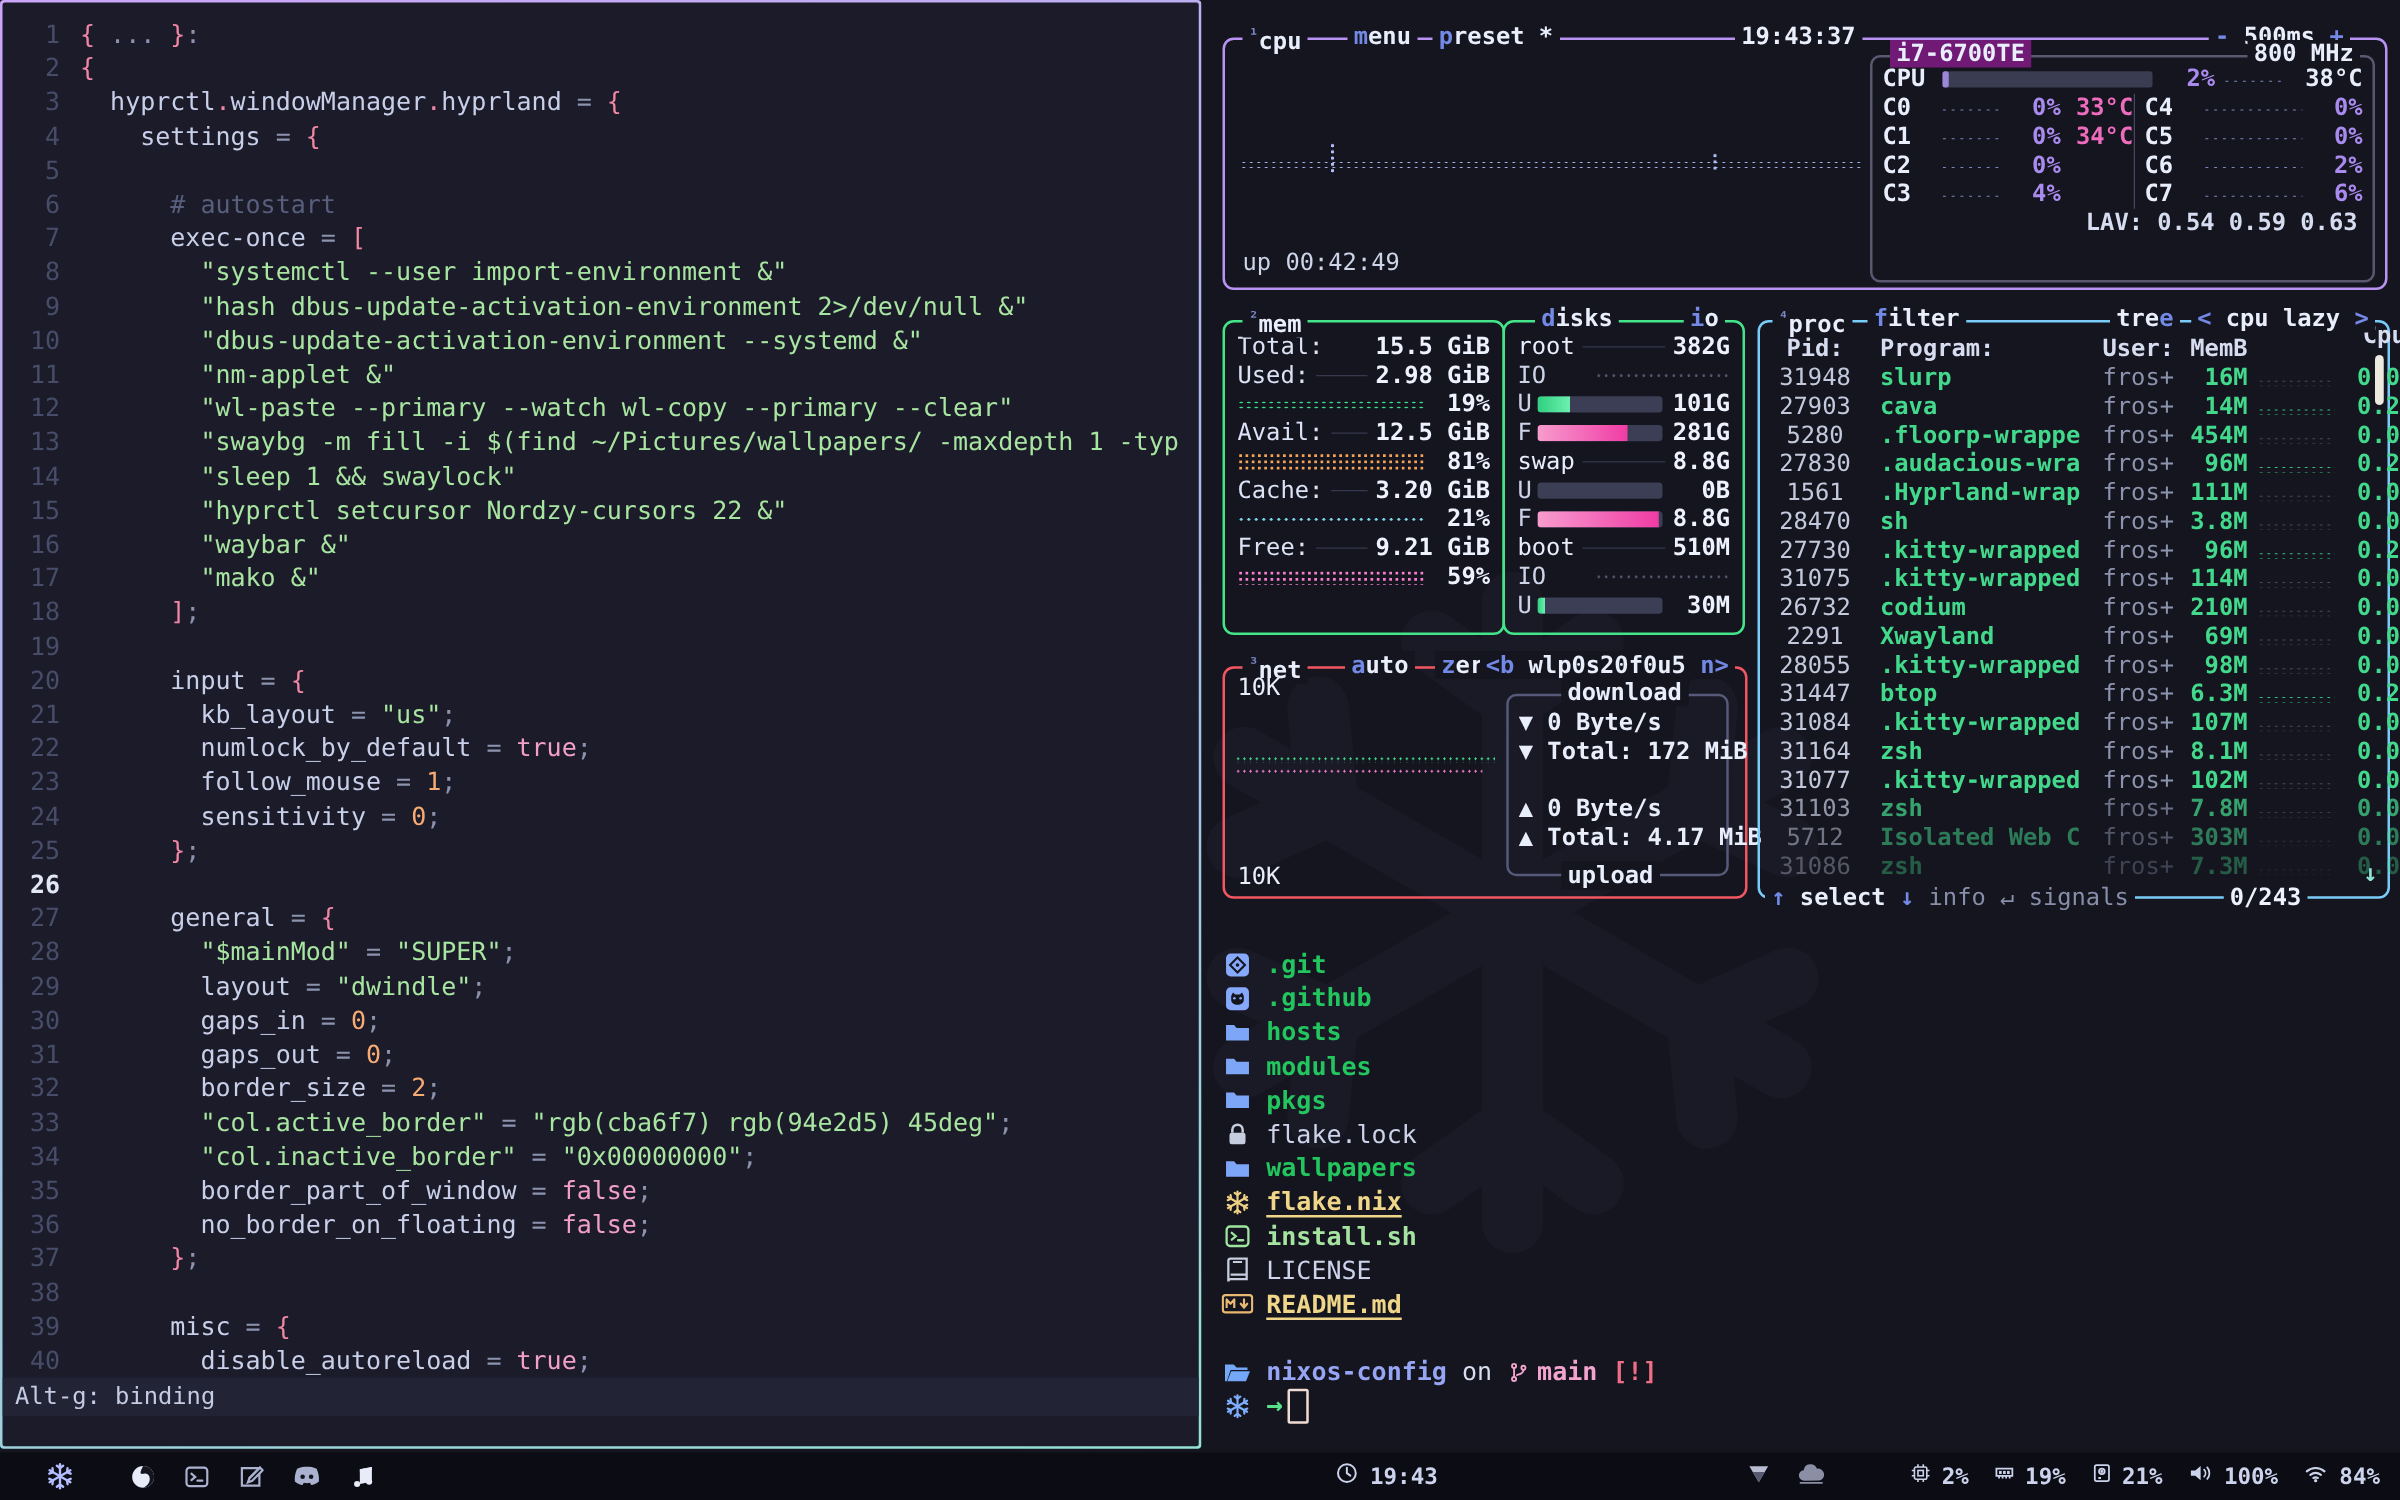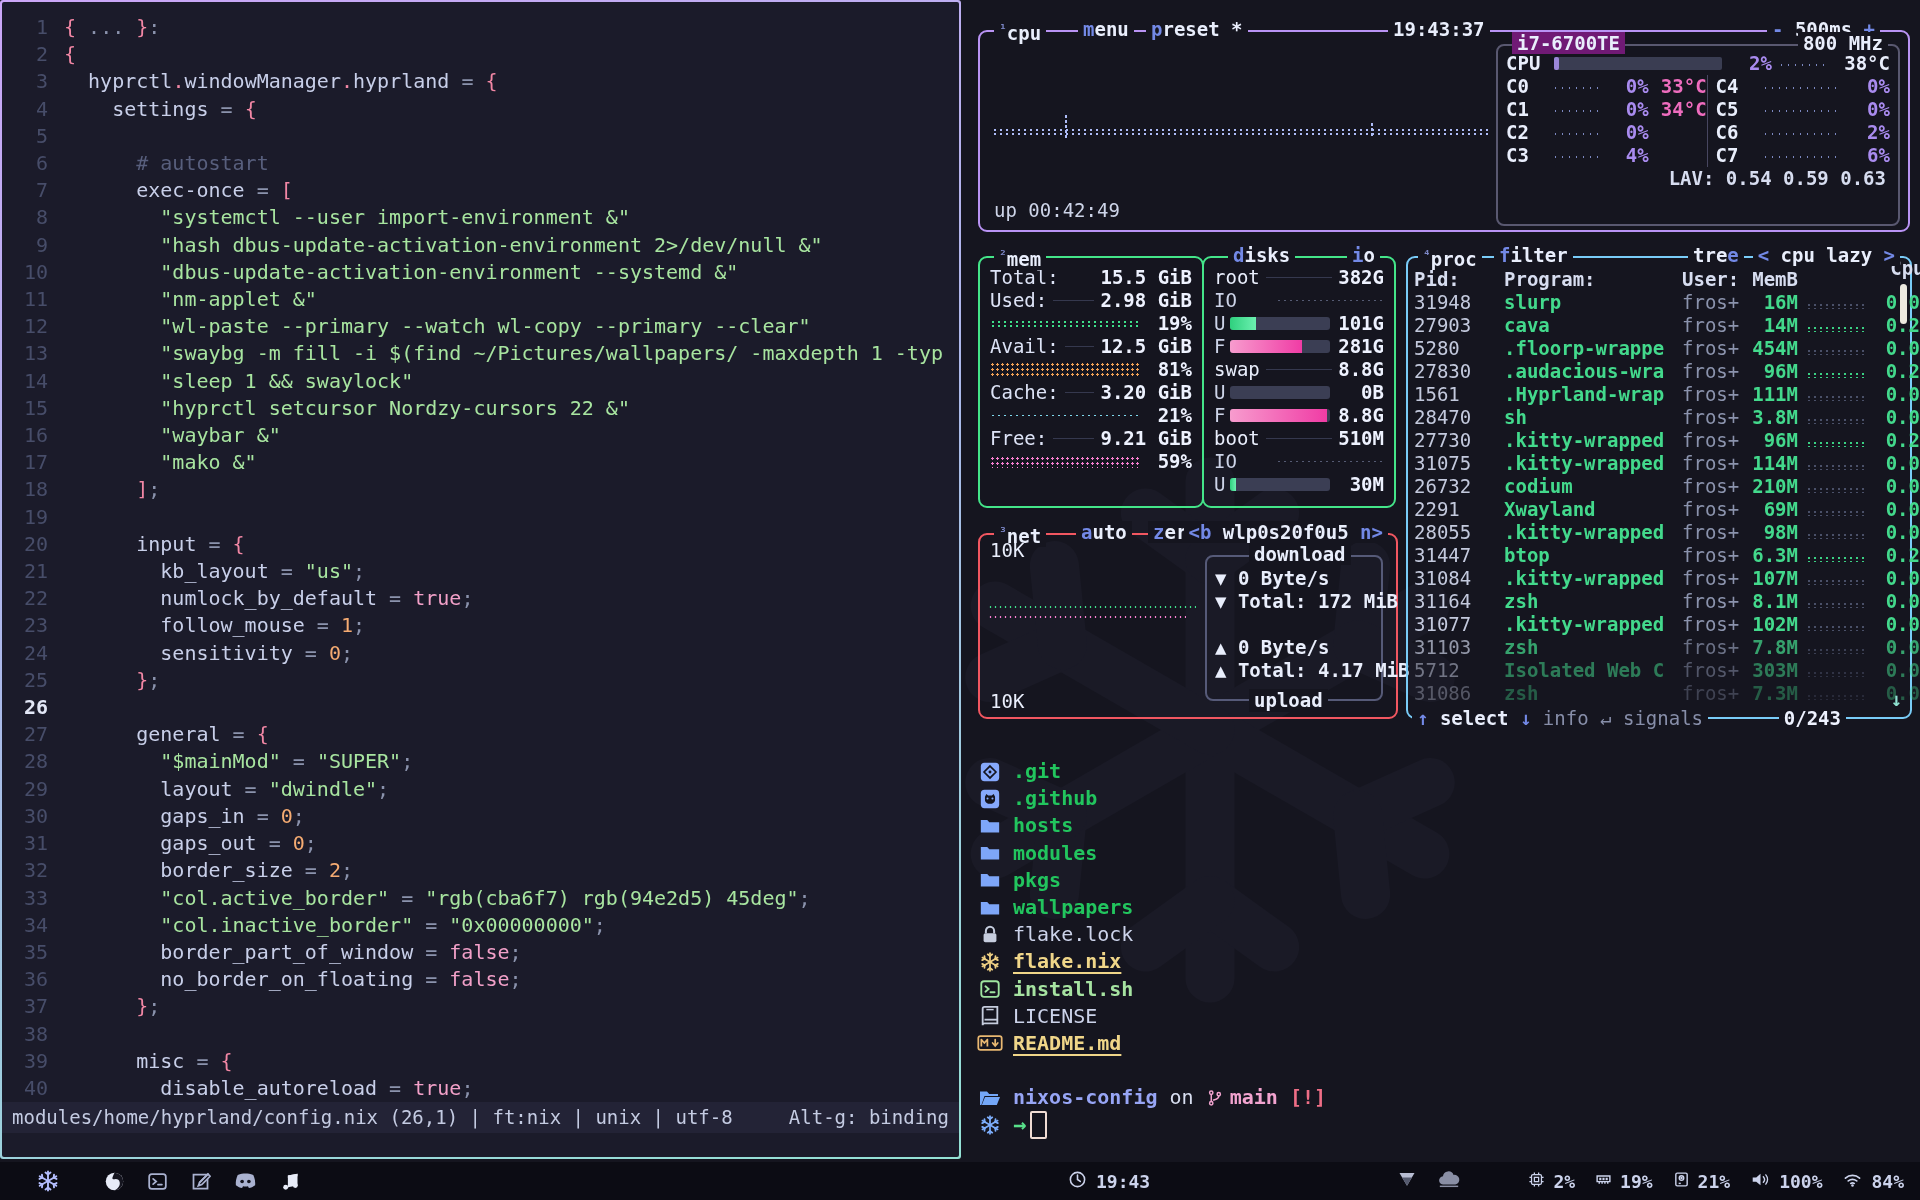--- a/index.html
+++ b/index.html
@@ -83,21 +83,21 @@
   #net-line-down{position:absolute;left:8px;top:70px;width:208px;height:5px;
     background-image:radial-gradient(#3ee08a 1px,transparent 1.2px);background-size:5px 4px;}
   #net-line-up{position:absolute;left:8px;top:80px;width:198px;height:4px;
     background-image:radial-gradient(#f77fd0 1px,transparent 1.2px);background-size:5px 4px;}
   #dl-box{position:absolute;left:225px;top:20px;width:178px;height:146px;border:2px solid #565a78;
     border-radius:8px;box-sizing:border-box;padding:10px 8px 0 8px;color:#e9eefc;font-weight:700;}
   #dl-box .nrow{height:23px;white-space:nowrap;}
 
   #proc-box{left:445px;top:256px;width:506px;height:463px;border-color:#79ccf8;padding:10px 6px 0 6px;}
   .prow,#proc-head{display:flex;align-items:center;height:23px;}
-  .ppid{width:76px;text-align:left;color:#c3c9dd;flex:none;}
+  .ppid{width:76px;text-align:center;color:#c3c9dd;flex:none;}
   .pprog{width:178px;padding-left:14px;color:#43d98c;font-weight:700;flex:none;overflow:hidden;white-space:nowrap;}
   .puser{width:60px;color:#8b93ad;flex:none;}
   .pmem{width:56px;text-align:right;color:#43d98c;font-weight:700;flex:none;}
   .pgraph{width:62px;height:6px;margin:6px 6px 0 8px;flex:none;align-self:center;}
   .g-gray{background-image:radial-gradient(#4a5068 1px,transparent 1.2px);background-size:6px 4px;}
   .g-green{background-image:radial-gradient(#3ad184 1px,transparent 1.2px);background-size:6px 4px;}
   .pcpu{width:46px;text-align:right;color:#43d98c;font-weight:700;flex:none;}
   #proc-head span{color:#d7ddf0;font-weight:700;}
   #proc-head .ppid,#proc-head .pprog,#proc-head .puser,#proc-head .pmem,#proc-head .pcpu{color:#d7ddf0;}
   .dim1{opacity:.72}.dim2{opacity:.52}.dim3{opacity:.36}
@@ -238,21 +238,20 @@
           <div class="cl"><span class="ln">33</span><span class="lc"><span class="seg-s">        "col.active_border"</span><span class="seg-o"> = </span><span class="seg-s">"rgb(cba6f7) rgb(94e2d5) 45deg"</span><span class="seg-o">;</span></span></div>
           <div class="cl"><span class="ln">34</span><span class="lc"><span class="seg-s">        "col.inactive_border"</span><span class="seg-o"> = </span><span class="seg-s">"0x00000000"</span><span class="seg-o">;</span></span></div>
           <div class="cl"><span class="ln">35</span><span class="lc"><span class="seg-w">        border_part_of_window</span><span class="seg-o"> = </span><span class="seg-b">false</span><span class="seg-o">;</span></span></div>
           <div class="cl"><span class="ln">36</span><span class="lc"><span class="seg-w">        no_border_on_floating</span><span class="seg-o"> = </span><span class="seg-b">false</span><span class="seg-o">;</span></span></div>
           <div class="cl"><span class="ln">37</span><span class="lc"><span class="seg-p">      }</span><span class="seg-o">;</span></span></div>
           <div class="cl"><span class="ln">38</span><span class="lc"></span></div>
           <div class="cl"><span class="ln">39</span><span class="lc"><span class="seg-w">      misc</span><span class="seg-o"> = </span><span class="seg-p">{</span></span></div>
           <div class="cl"><span class="ln">40</span><span class="lc"><span class="seg-w">        disable_autoreload</span><span class="seg-o"> = </span><span class="seg-b">true</span><span class="seg-o">;</span></span></div>
         </div>
       <div id="status-line">
-        <span>modules/home/hyprland/config.nix (26,1) | ft:nix | unix | utf-8</span>
         <span>Alt-g: binding</span>
       </div>
       <div id="editor-pad"></div>
     </div>
   </div>
 
   <div id="right-pane">
 
     <div class="box" id="cpu-box">
       <span class="bt" style="left:14px"><span class="seg-sup">¹</span><span class="seg-t">cpu</span></span>
@@ -670,33 +669,33 @@
             <span class="ficon">
               <svg width="22" height="22" viewBox="0 0 24 24">
                 <path d="M2 5.5h7l2.2 2.5H22v11H2z" fill="#7ea6f8"></path>
               </svg>
             </span>
             <span class="fname f-blue">pkgs</span>
           </div>
           <div class="frow">
             <span class="ficon">
               <svg width="22" height="22" viewBox="0 0 24 24">
-                <path d="M2 5.5h7l2.2 2.5H22v11H2z" fill="#7ea6f8"></path>
-              </svg>
-            </span>
-            <span class="fname f-blue">wallpapers</span>
-          </div>
-          <div class="frow">
-            <span class="ficon">
-              <svg width="22" height="22" viewBox="0 0 24 24">
                 <path d="M7.5 10V7.5a4.5 4.5 0 0 1 9 0V10" fill="none" stroke="#c6cdde" stroke-width="2.2"></path>
                 <rect x="5" y="10" width="14" height="10" rx="2" fill="#c6cdde"></rect>
               </svg>
             </span>
             <span class="fname f-plain">flake.lock</span>
+          </div>
+          <div class="frow">
+            <span class="ficon">
+              <svg width="22" height="22" viewBox="0 0 24 24">
+                <path d="M2 5.5h7l2.2 2.5H22v11H2z" fill="#7ea6f8"></path>
+              </svg>
+            </span>
+            <span class="fname f-blue">wallpapers</span>
           </div>
           <div class="frow">
             <span class="ficon">
               <svg width="22" height="22" viewBox="0 0 24 24" fill="none" stroke="#efd083" stroke-width="1.9" stroke-linecap="round">
                 <g transform="rotate(0 12 12)">
                   <line x1="12" y1="12" x2="12" y2="2.4"></line>
                   <line x1="12" y1="5.4" x2="9.5" y2="3.6"></line>
                   <line x1="12" y1="5.4" x2="14.5" y2="3.6"></line>
                 </g>
                 <g transform="rotate(60 12 12)">

